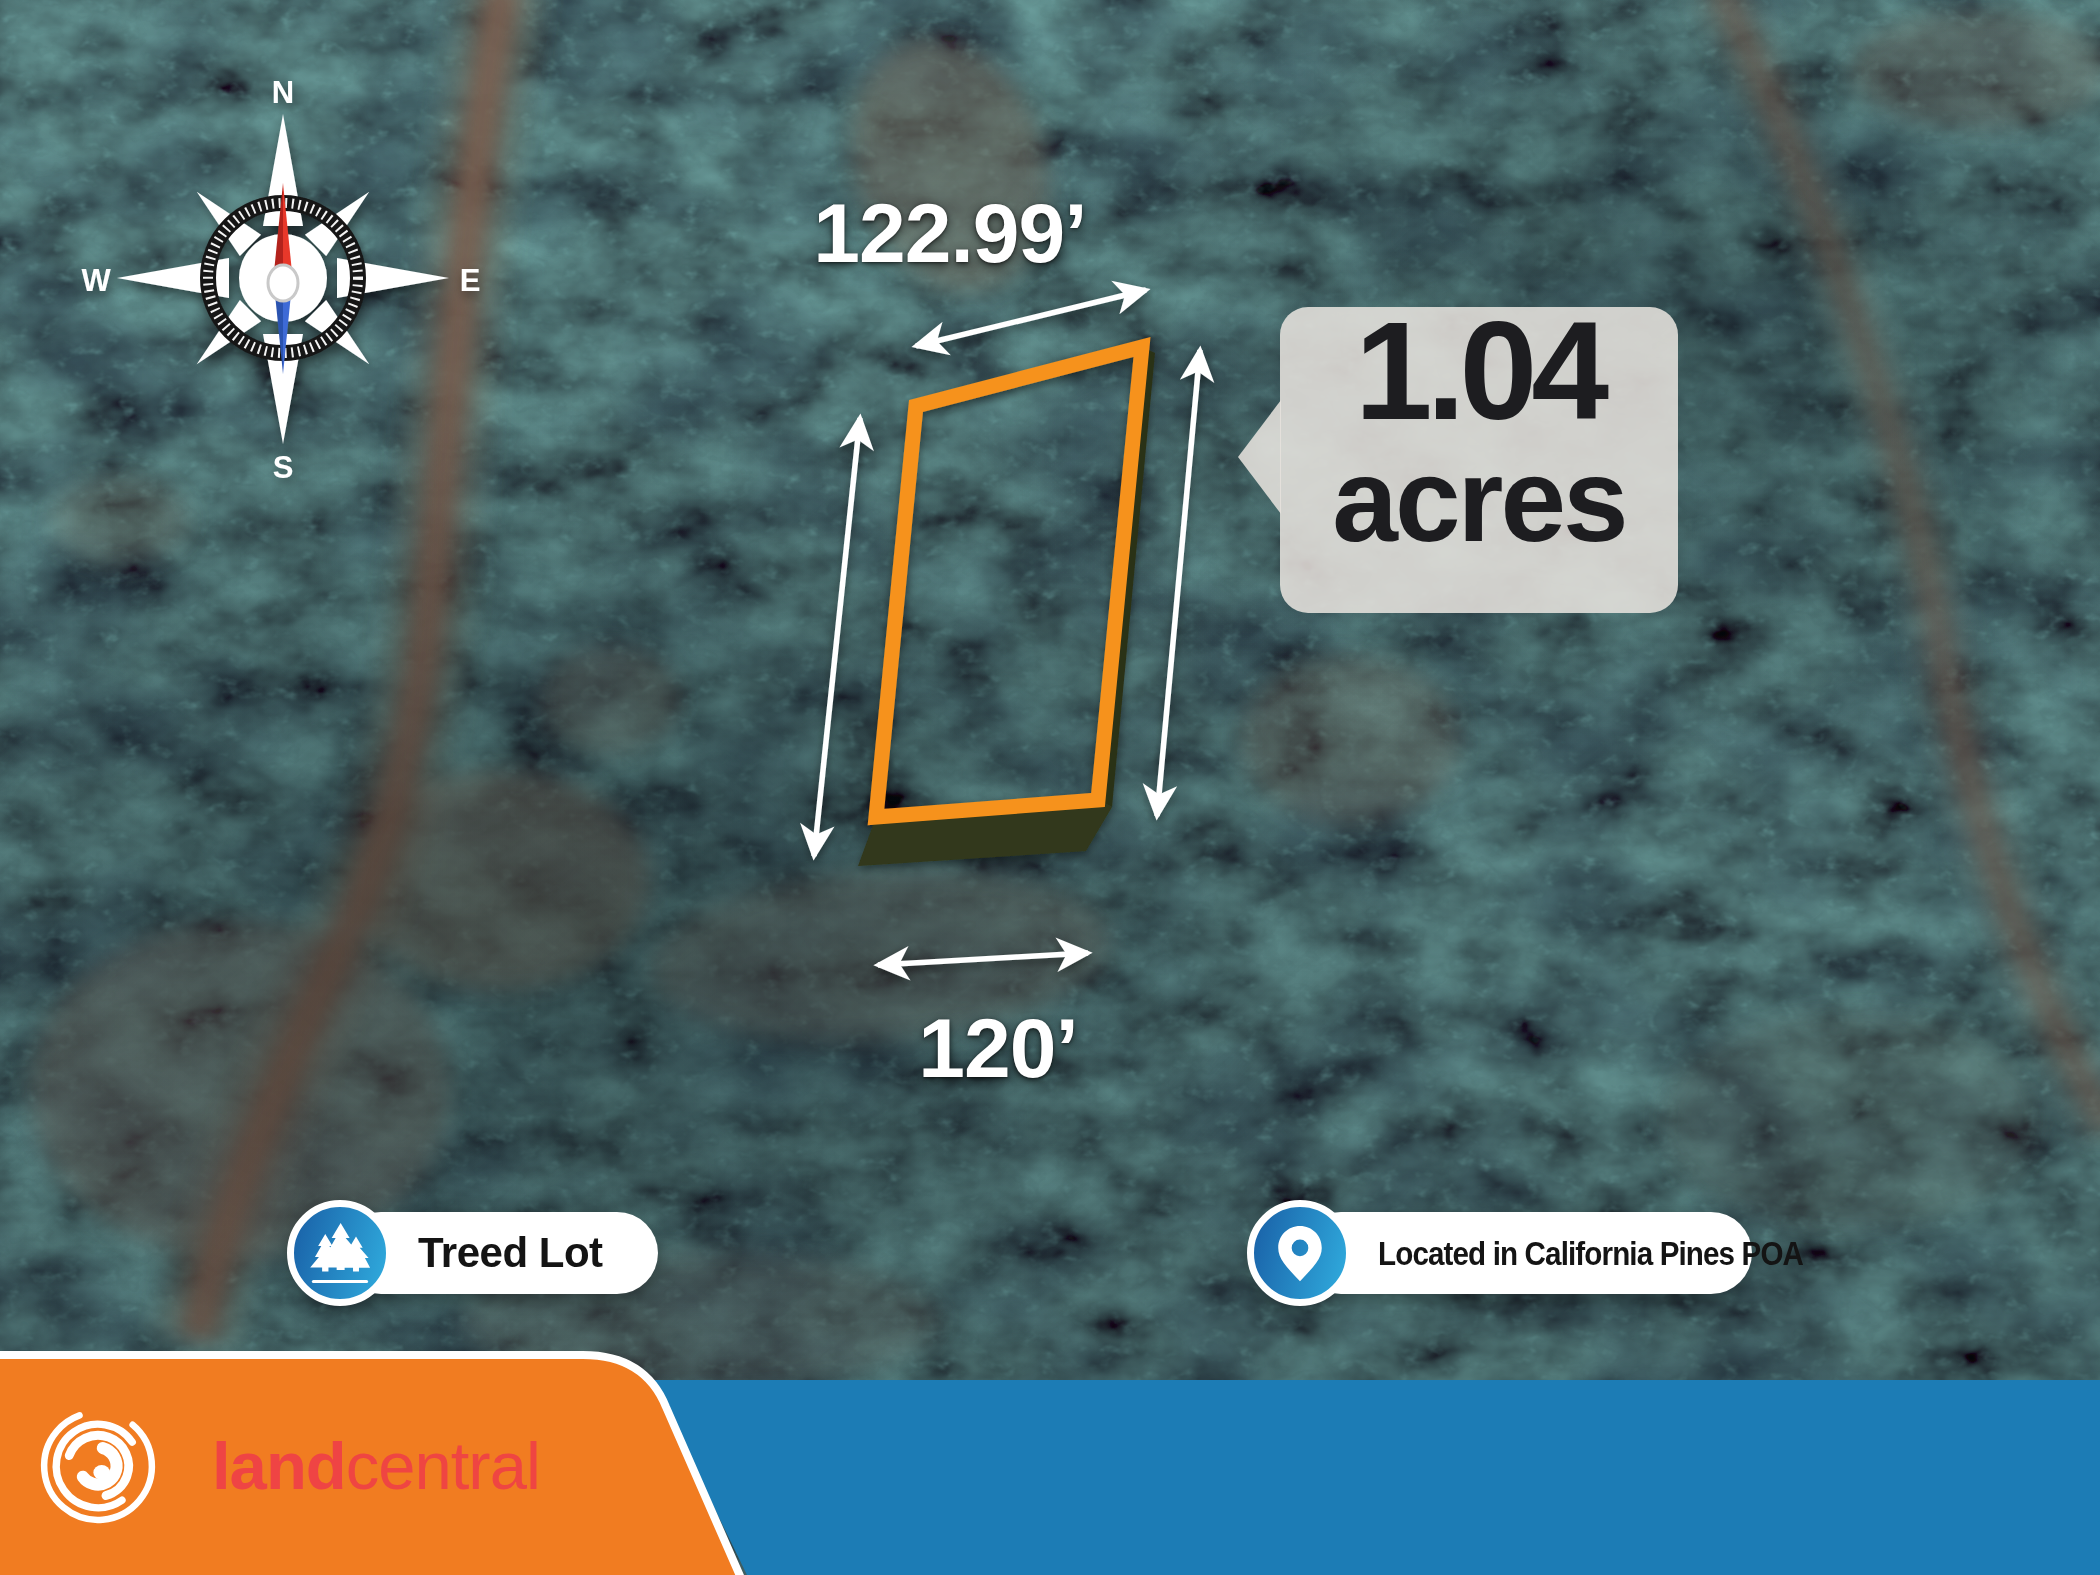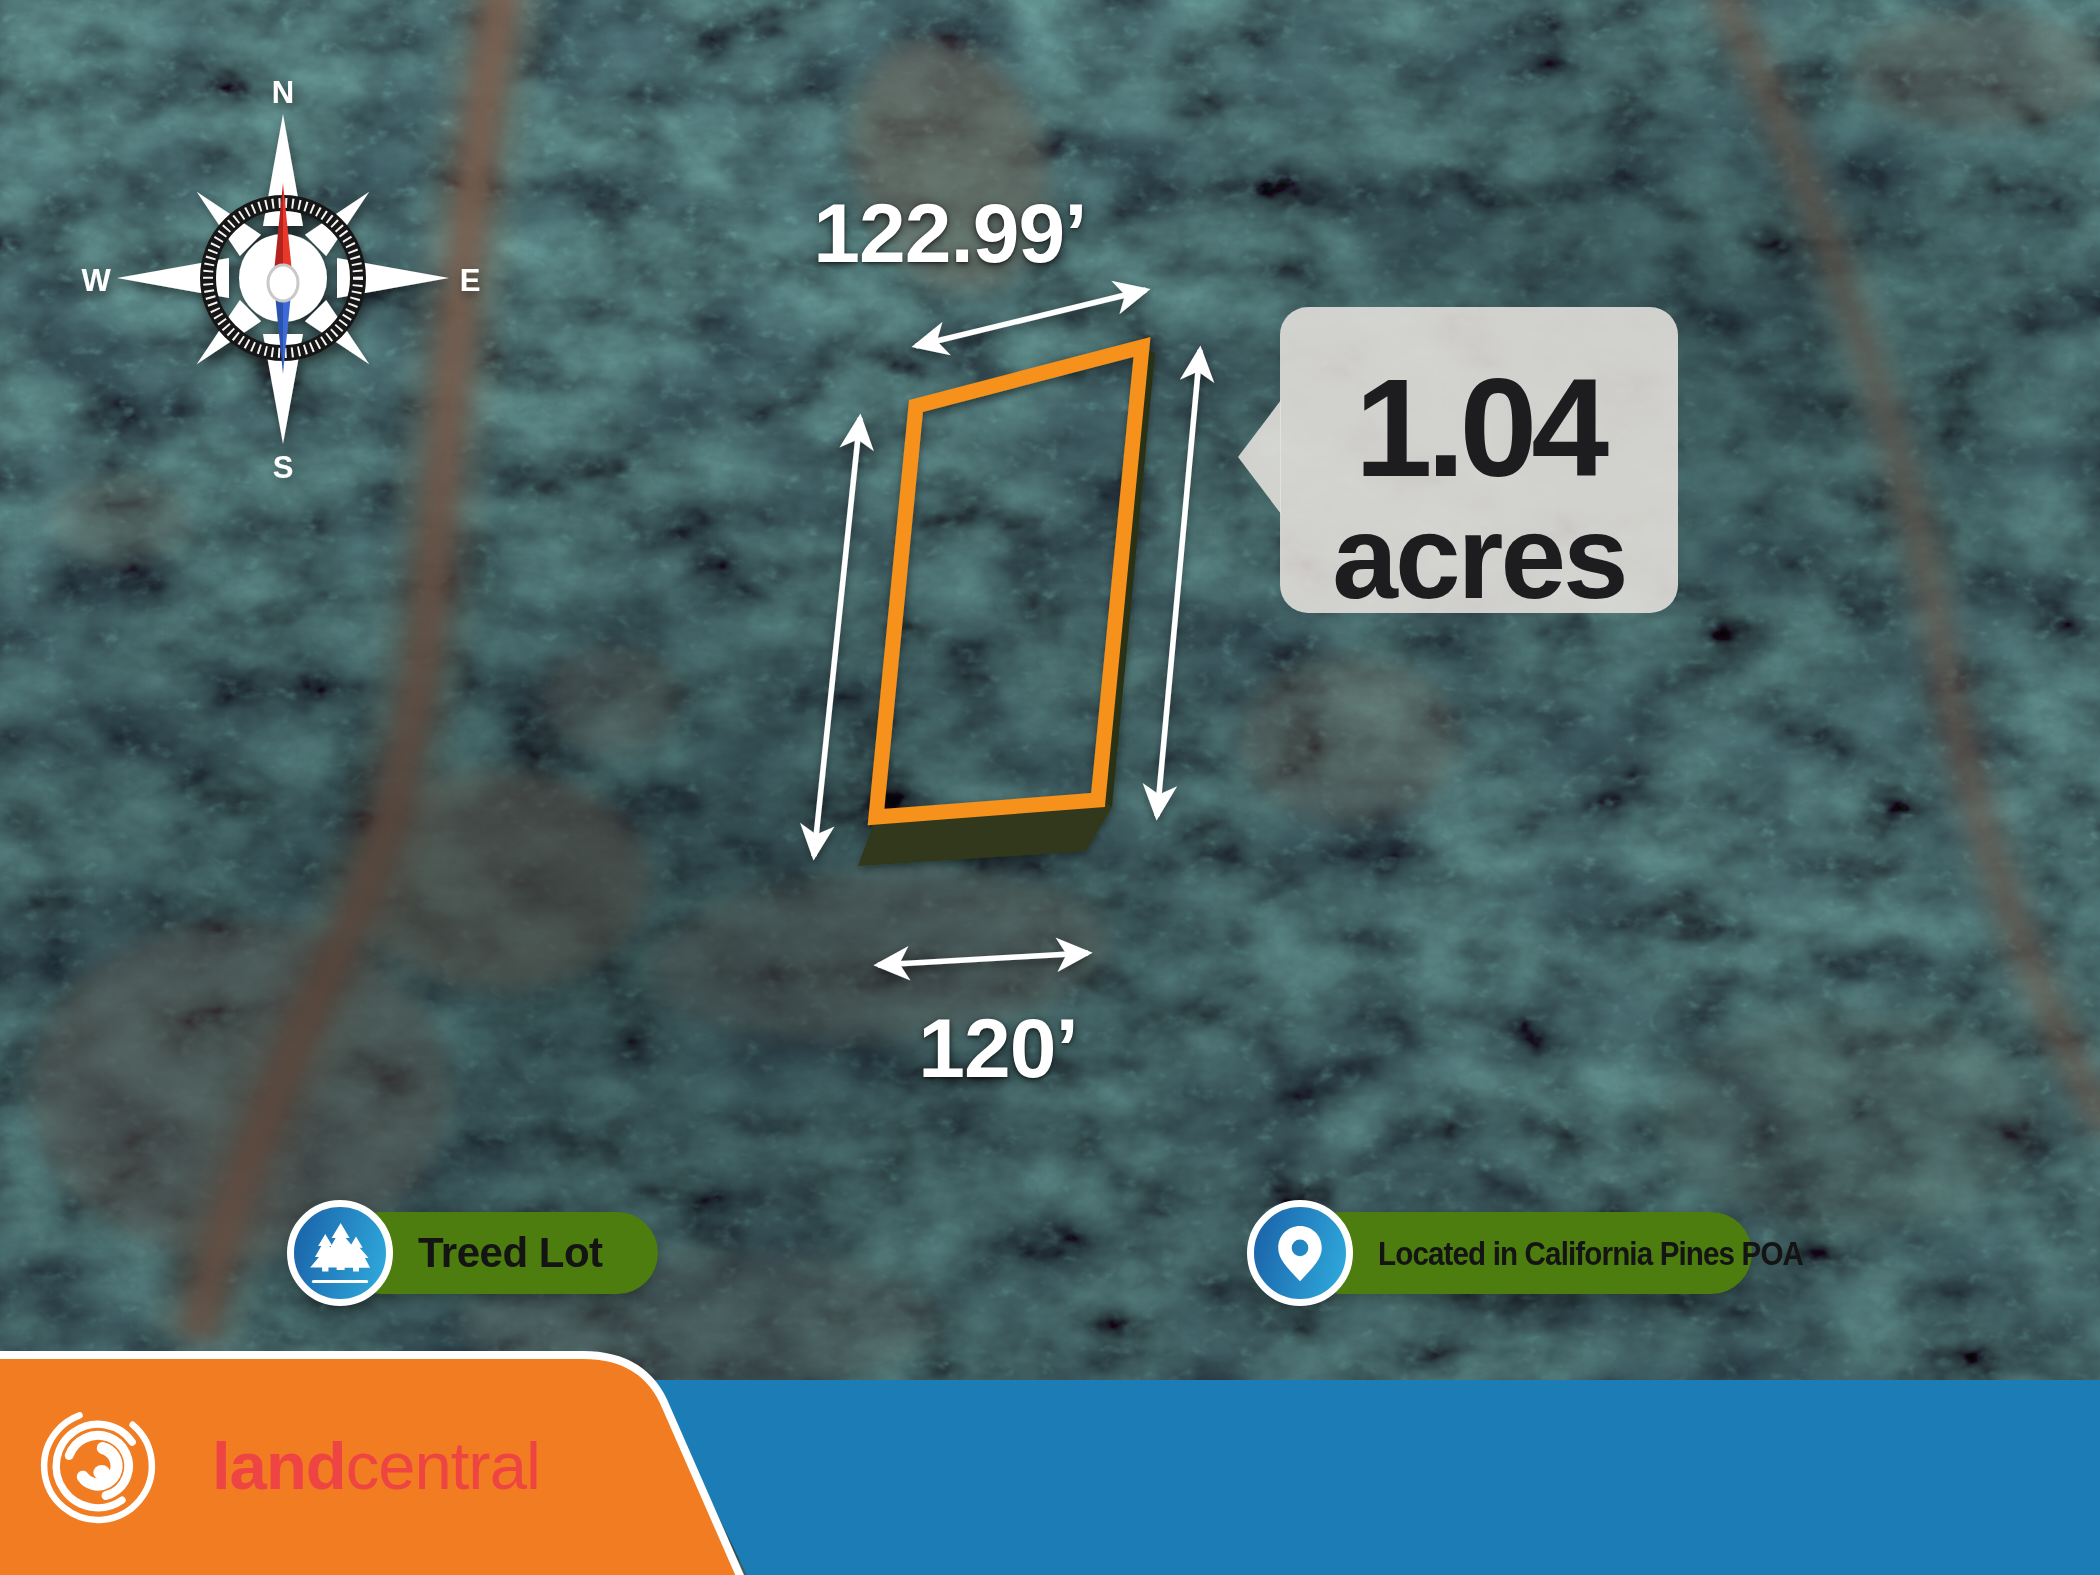--- a/index.html
+++ b/index.html
@@ -12,34 +12,34 @@
     radial-gradient(1100px 700px at 78% 22%, rgba(4,10,16,0.28), rgba(0,0,0,0) 65%),
     radial-gradient(1300px 800px at 28% 58%, rgba(3,8,14,0.30), rgba(0,0,0,0) 70%),
     linear-gradient(rgba(8,14,22,0.10), rgba(5,10,16,0.26));}
   
   .dim{position:absolute;transform:translate(-50%,-50%);color:#fff;font-weight:700;
        font-size:84px;letter-spacing:-1px;white-space:nowrap;
        text-shadow:0 3px 10px rgba(0,0,0,.6),0 1px 3px rgba(0,0,0,.5);}
   
   .callout{position:absolute;left:1280px;top:307px;width:398px;height:306px;
            background:rgba(230,226,221,0.88);border-radius:28px;
-           display:flex;flex-direction:column;align-items:center;justify-content:flex-end;
+           display:flex;flex-direction:column;align-items:center;justify-content:flex-start;
            text-align:center;}
   .callout .tail{position:absolute;left:-42px;top:93px;width:0;height:0;
            border-top:57px solid transparent;border-bottom:57px solid transparent;
            border-right:43px solid rgba(230,226,221,0.88);}
   .callout .val{font-size:140px;font-weight:800;letter-spacing:-6px;color:#1d1d20;line-height:.92;}
   .callout .unit{font-size:118px;font-weight:800;letter-spacing:-3px;color:#1d1d20;line-height:.95;margin-top:8px;}
   
   .badge{position:absolute;top:1200px;height:106px;display:flex;align-items:center;
          filter:drop-shadow(0 5px 10px rgba(0,0,0,.35));}
   .badge .icon{flex:none;width:106px;height:106px;border-radius:50%;box-sizing:border-box;
          border:7px solid #fff;background:linear-gradient(105deg,#1a63a9 5%,#2fa9dc 95%);
          display:flex;align-items:center;justify-content:center;z-index:2;}
-  .badge .pill{margin-left:-53px;height:82px;background:#4d7c0f;border-radius:44px;
+  .badge .pill{margin-left:-53px;height:82px;background:#ffffff;border-radius:44px;
          display:flex;align-items:center;box-sizing:border-box;padding-left:78px;
          font-weight:700;color:#141414;white-space:nowrap;}
   .badge1 .pill{width:318px;font-size:42px;letter-spacing:-0.5px;}
   .badge2 .pill{width:440px;font-size:42px;letter-spacing:-0.5px;}
   .badge3 .pill{width:452px;font-size:34px;letter-spacing:-1px;}
   .badge3 .pill span{display:inline-block;transform:scaleX(.87);transform-origin:left center;}
   
   .footer-svg{position:absolute;left:0;top:1345px;}
   .brand{position:absolute;left:212px;top:1432px;font-size:67px;color:#ef4444;letter-spacing:-1px;line-height:1;}
   .brand .b{font-weight:700;}

